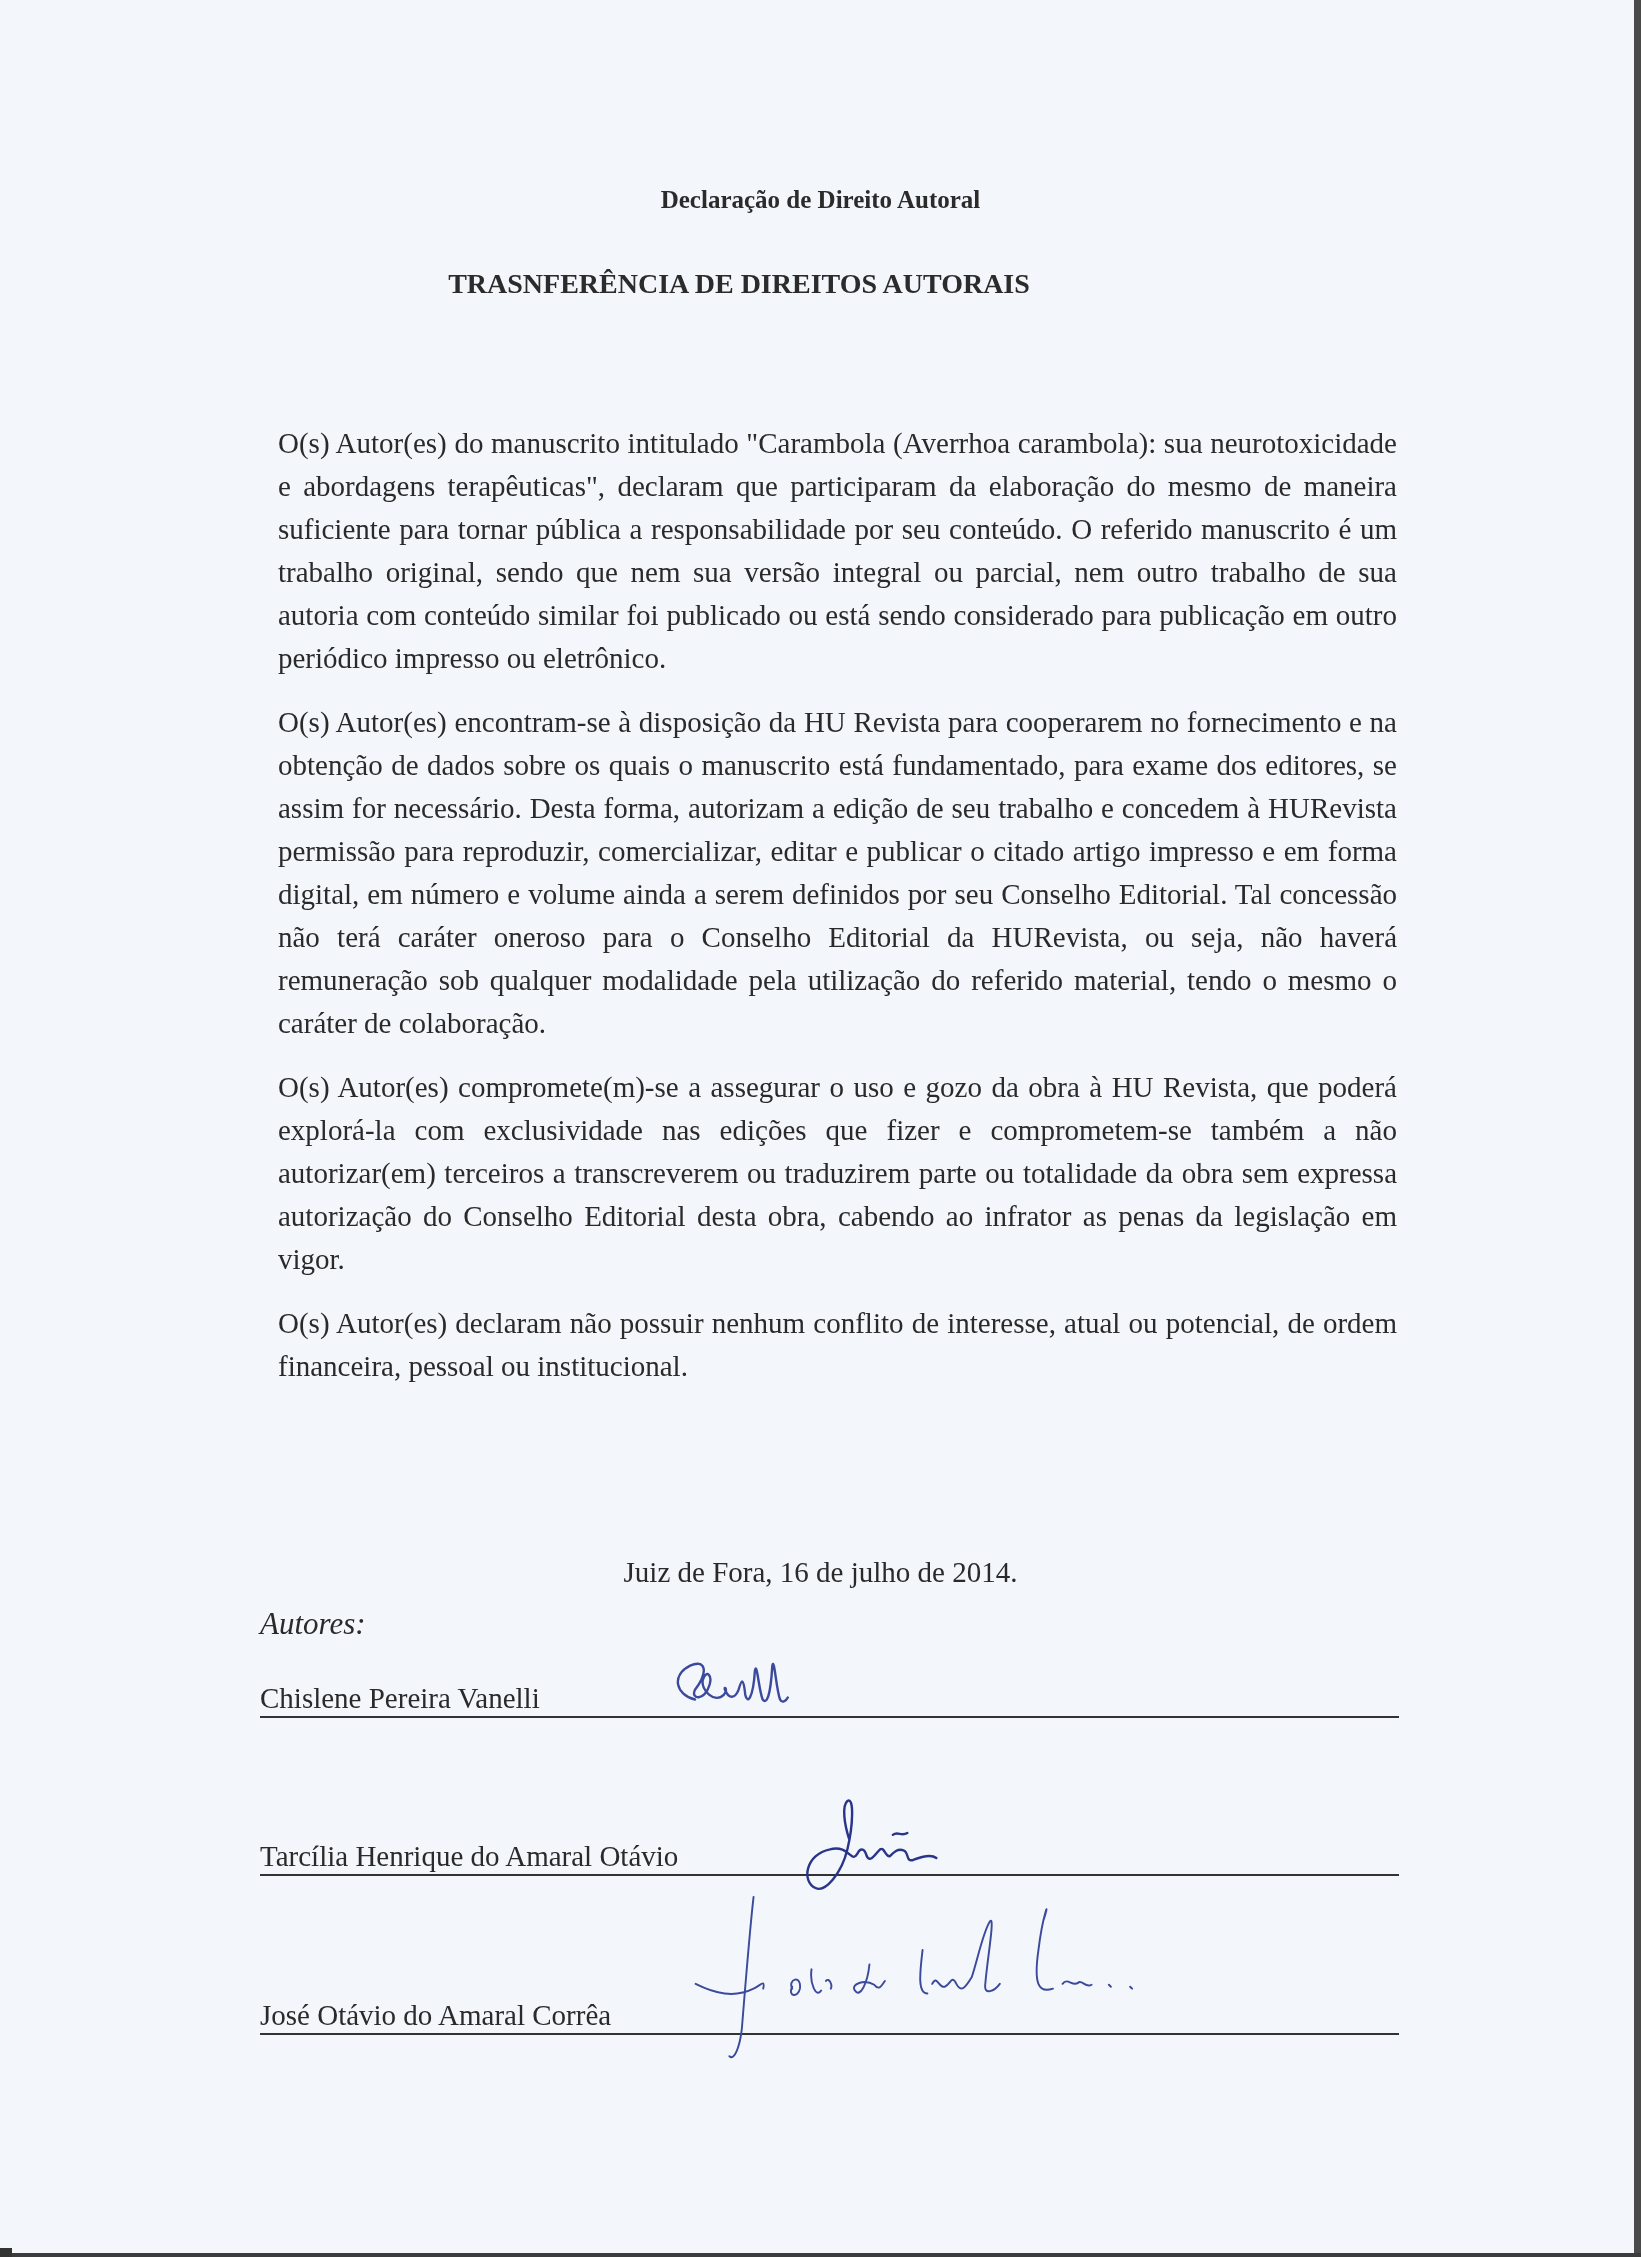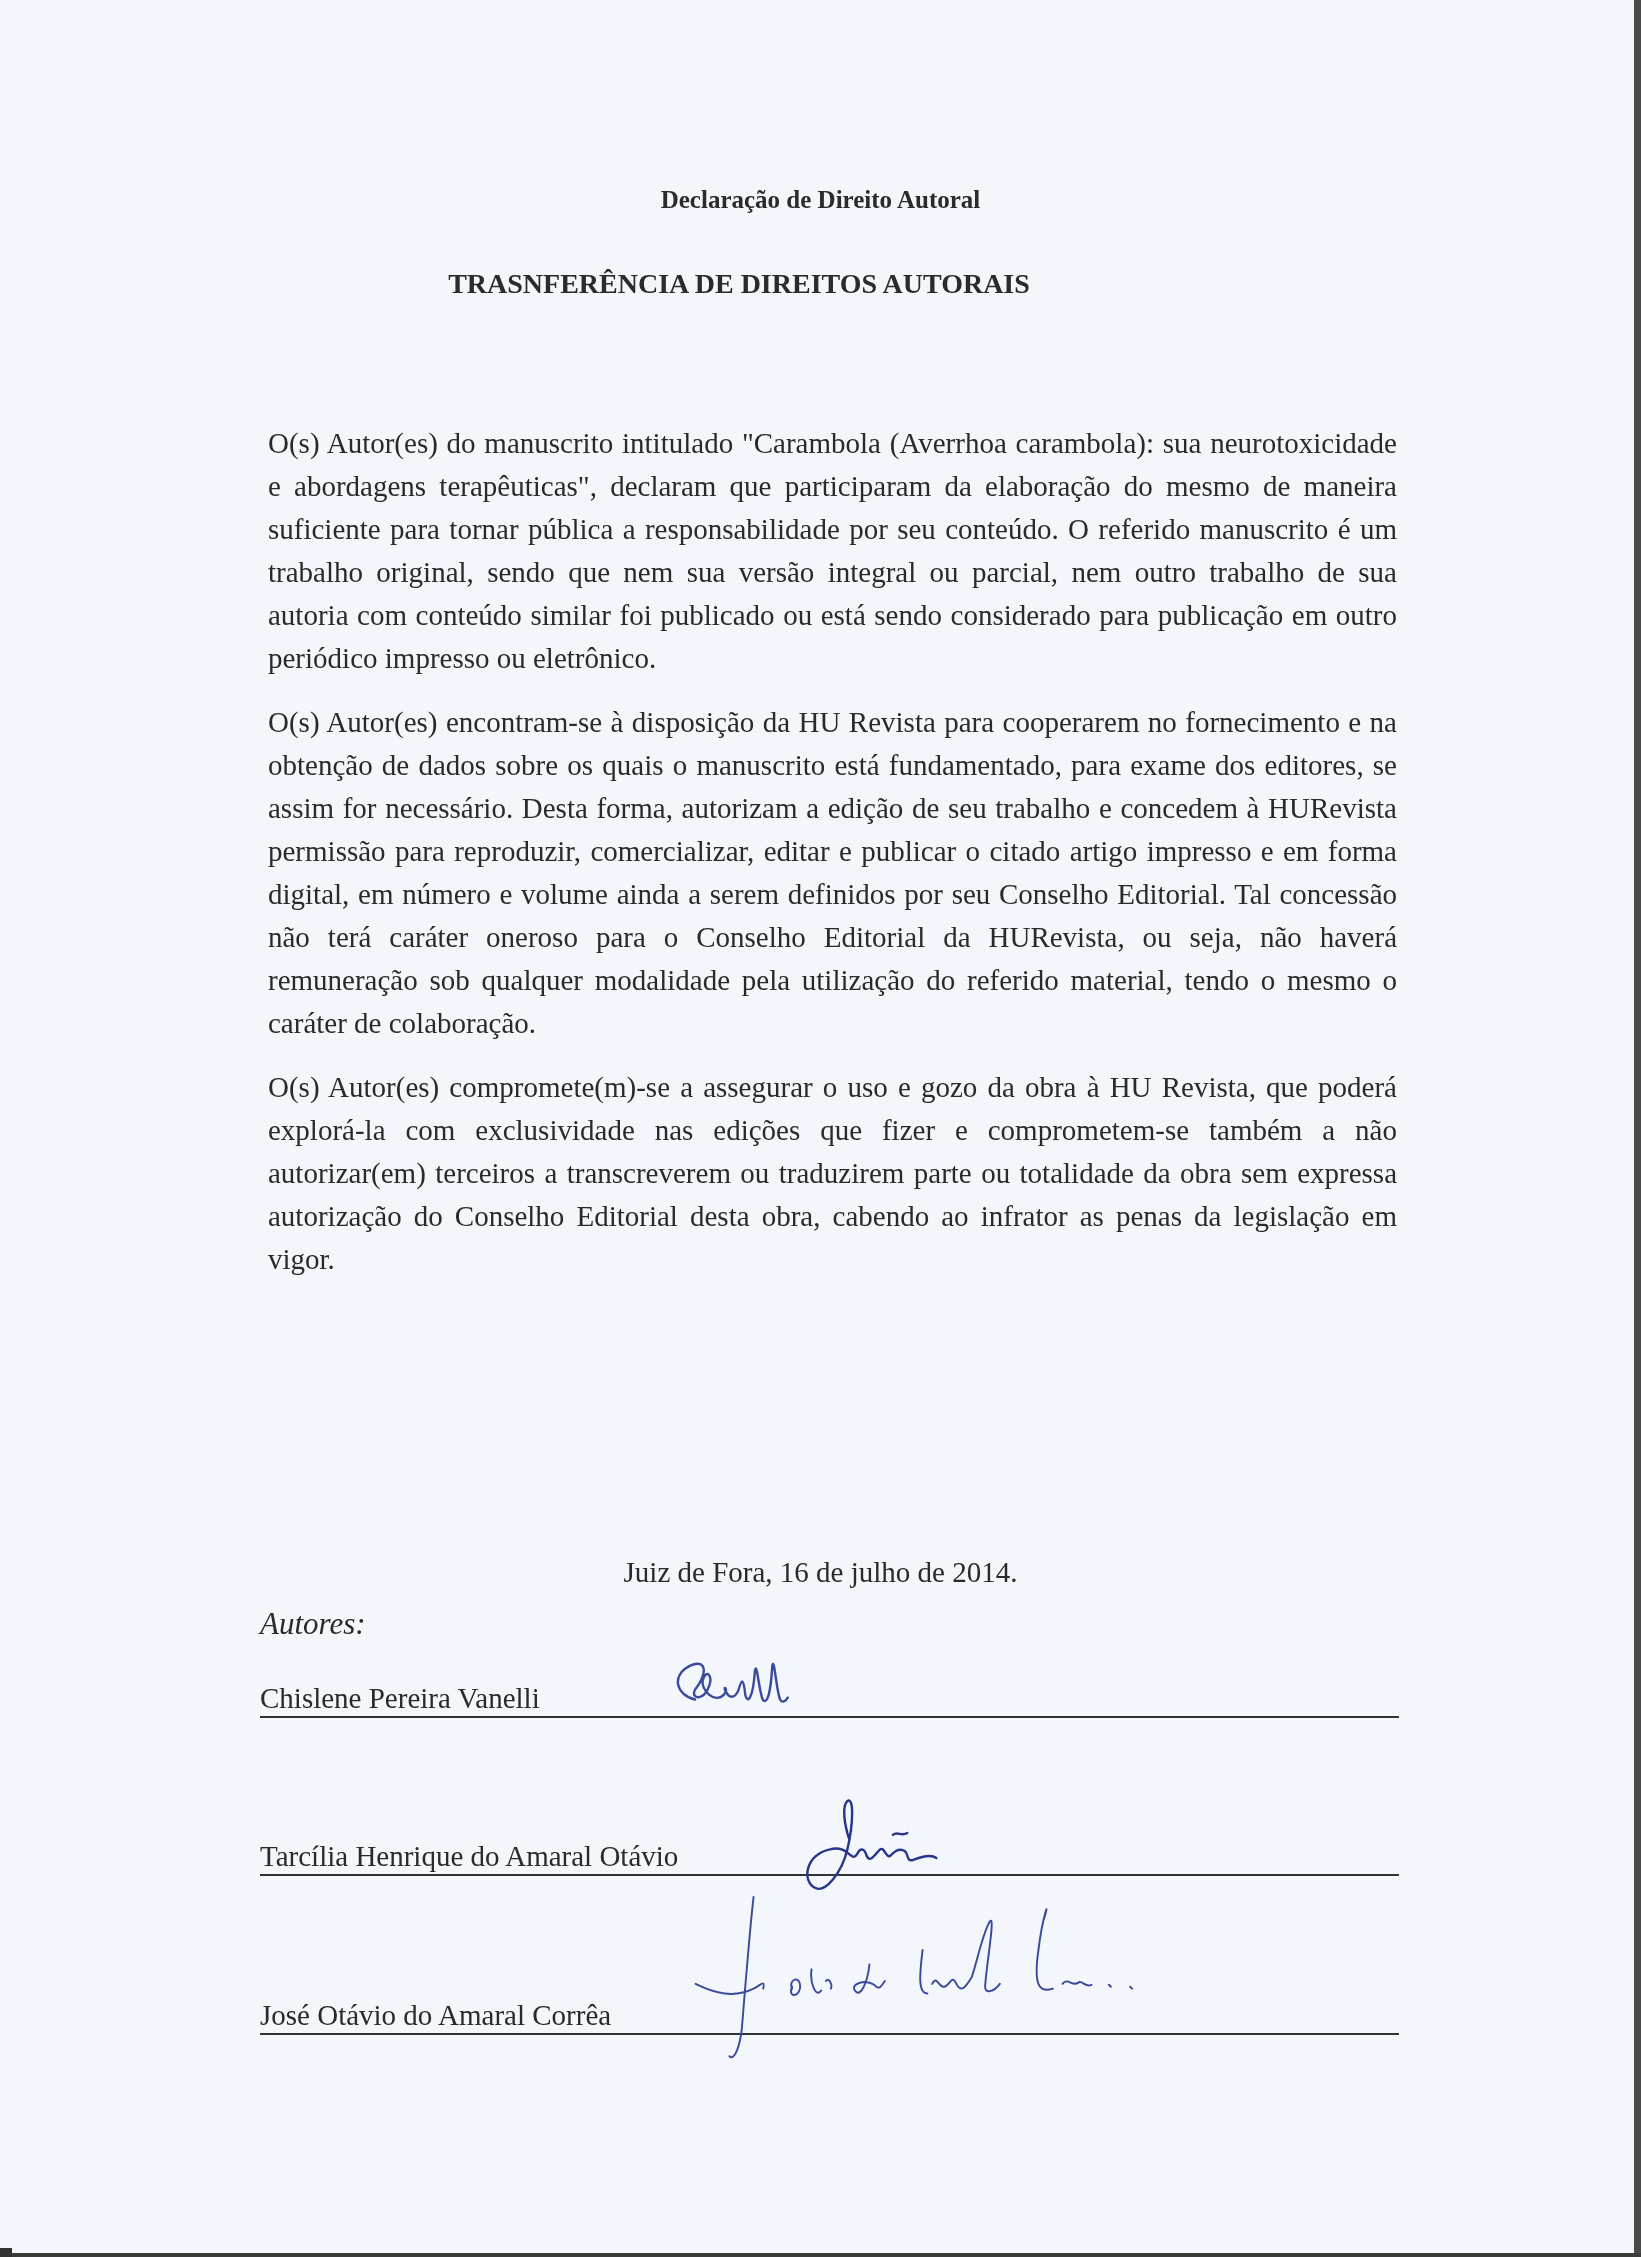--- a/index.html
+++ b/index.html
@@ -18,21 +18,21 @@
       text-align: center; font-weight: bold; font-size: 25px; color: #2b2b2b;
     }
     .subtitle {
       position: absolute; left: 0; width: 1478px; top: 268px;
       text-align: center; font-weight: bold; font-size: 28px; color: #2b2b2b;
     }
     .body-text {
       position: absolute; left: 260px; width: 1137px;
       font-size: 29px; line-height: 43px; text-align: justify;
     }
-    .para { margin: 0 0 21px 8px; }
+    .para { margin: 0 0 21px 18px; }
     .date-line {
       position: absolute; left: 0; width: 1641px; top: 1523px;
       text-align: center; font-size: 29px; margin-top: 33px;
     }
     .authors-label { position: absolute; left: 260px; top: 1606px; font-size: 31px; font-style: italic; }
     .sig-row { position: absolute; left: 260px; width: 1139px; height: 48px; }
     .sig-row .line { position: absolute; left: 0; right: 0; bottom: 0; height: 1.9px; background: #333; }
     .sig-row .name { position: absolute; left: 0; bottom: 2.9px; font-size: 29px; white-space: nowrap; }
     .sig-svg { position: absolute; overflow: visible; }
   </style>
@@ -43,20 +43,21 @@
 <div class="page-edge-bottom"></div>
 <div class="page-edge-bottom-left"></div>
 
 <div class="title">Declaração de Direito Autoral</div>
 <div class="subtitle">TRASNFERÊNCIA DE DIREITOS AUTORAIS</div>
 
 <div class="body-text" style="top: 422px;">
   <p class="para">O(s) Autor(es) do manuscrito intitulado "Carambola (Averrhoa carambola): sua neurotoxicidade e abordagens terapêuticas", declaram que participaram da elaboração do mesmo de maneira suficiente para tornar pública a responsabilidade por seu conteúdo. O referido manuscrito é um trabalho original, sendo que nem sua versão integral ou parcial, nem outro trabalho de sua autoria com conteúdo similar foi publicado ou está sendo considerado para publicação em outro periódico impresso ou eletrônico.</p>
   <p class="para">O(s) Autor(es) encontram-se à disposição da HU Revista para cooperarem no fornecimento e na obtenção de dados sobre os quais o manuscrito está fundamentado, para exame dos editores, se assim for necessário.  Desta forma, autorizam a edição de seu trabalho e concedem à HURevista permissão para reproduzir, comercializar, editar e publicar o citado artigo impresso e em forma digital, em número e volume ainda a serem definidos por seu Conselho Editorial. Tal concessão não terá caráter oneroso para o Conselho Editorial da HURevista, ou seja, não haverá remuneração sob qualquer modalidade pela utilização do referido material, tendo o mesmo o caráter de colaboração.</p>
   <p class="para">O(s) Autor(es) comprometе(m)-se a assegurar o uso e gozo da obra à HU Revista, que poderá explorá-la com exclusividade nas edições que fizer e comprometem-se também a não autorizar(em) terceiros a transcreverem ou traduzirem parte ou totalidade da obra sem expressa autorização do Conselho Editorial desta obra, cabendo ao infrator as penas da legislação em vigor.</p>
+  <p class="para">O(s) Autor(es) declaram não possuir nenhum conflito de interesse, atual ou potencial, de ordem financeira, pessoal ou institucional.</p>
 </div>
 
 <div class="date-line">Juiz de Fora, 16 de julho de 2014.</div>
 <div class="authors-label">Autores:</div>
 
 <div class="sig-row" style="top: 1670px;">
   <span class="name">Chislene Pereira Vanelli</span>
   <div class="line"></div>
 </div>
 <svg class="sig-svg" style="left:666px; top:1651px;" width="174" height="68" viewBox="0 0 180 70">

